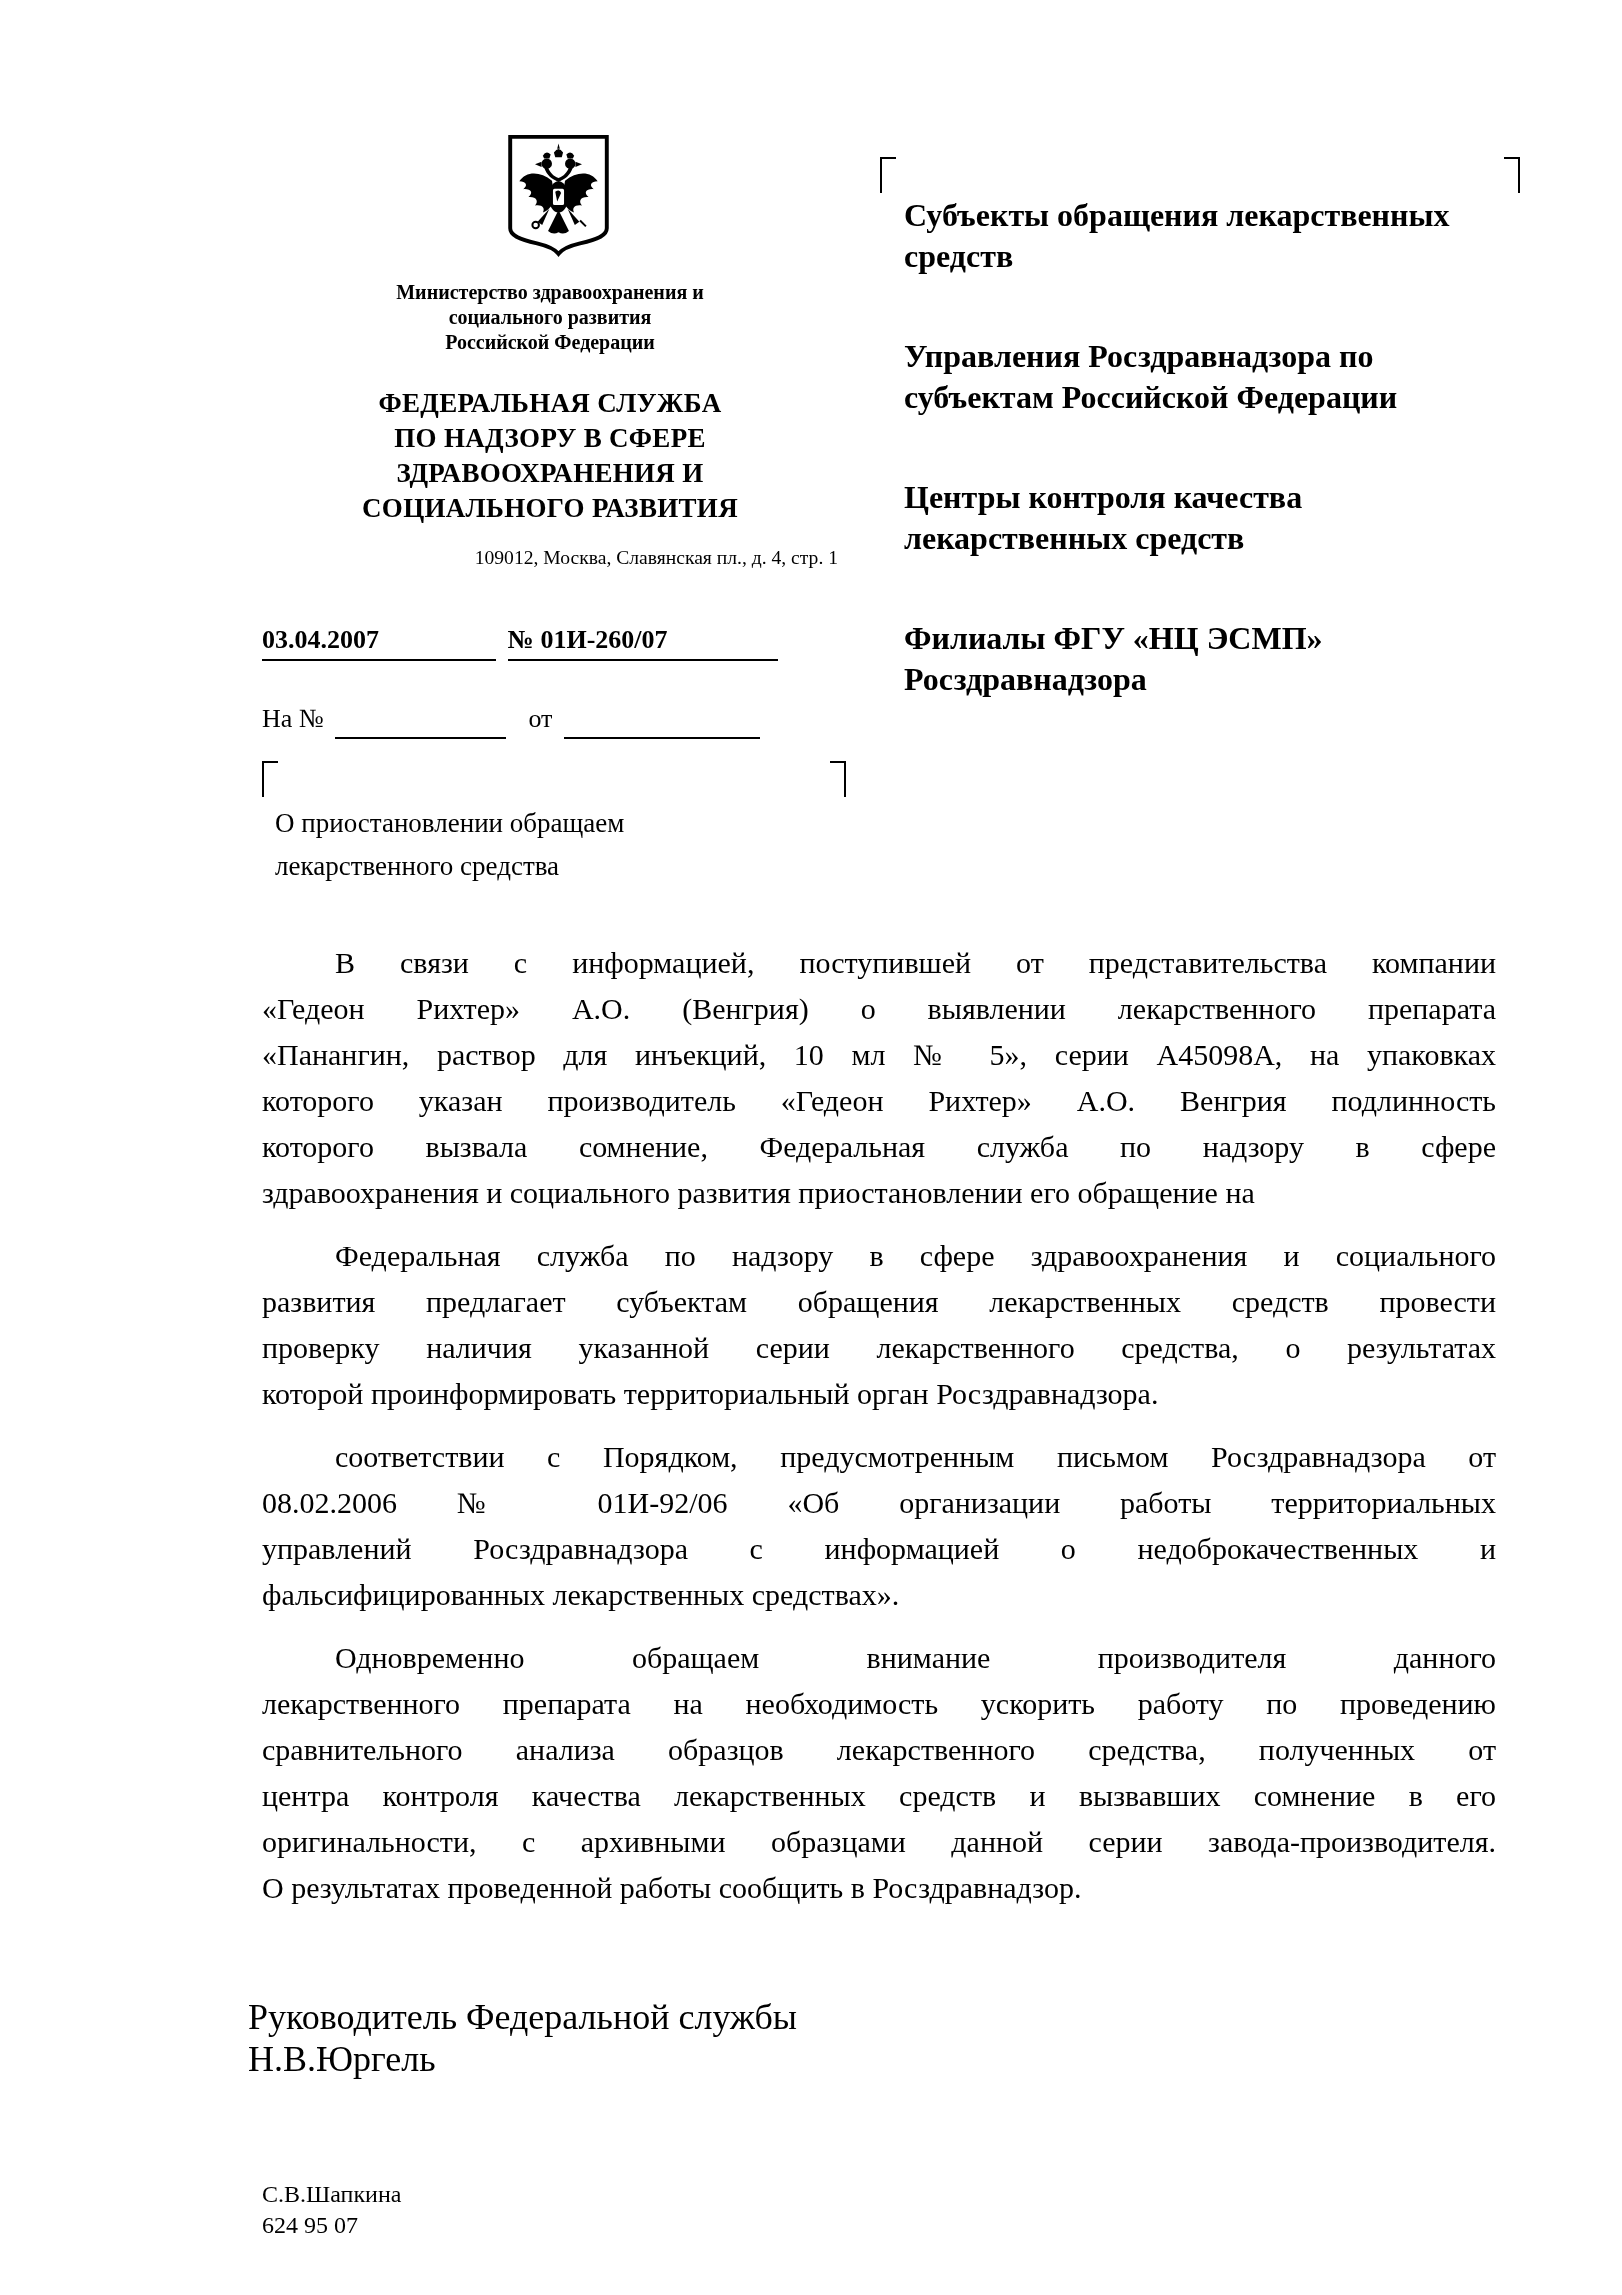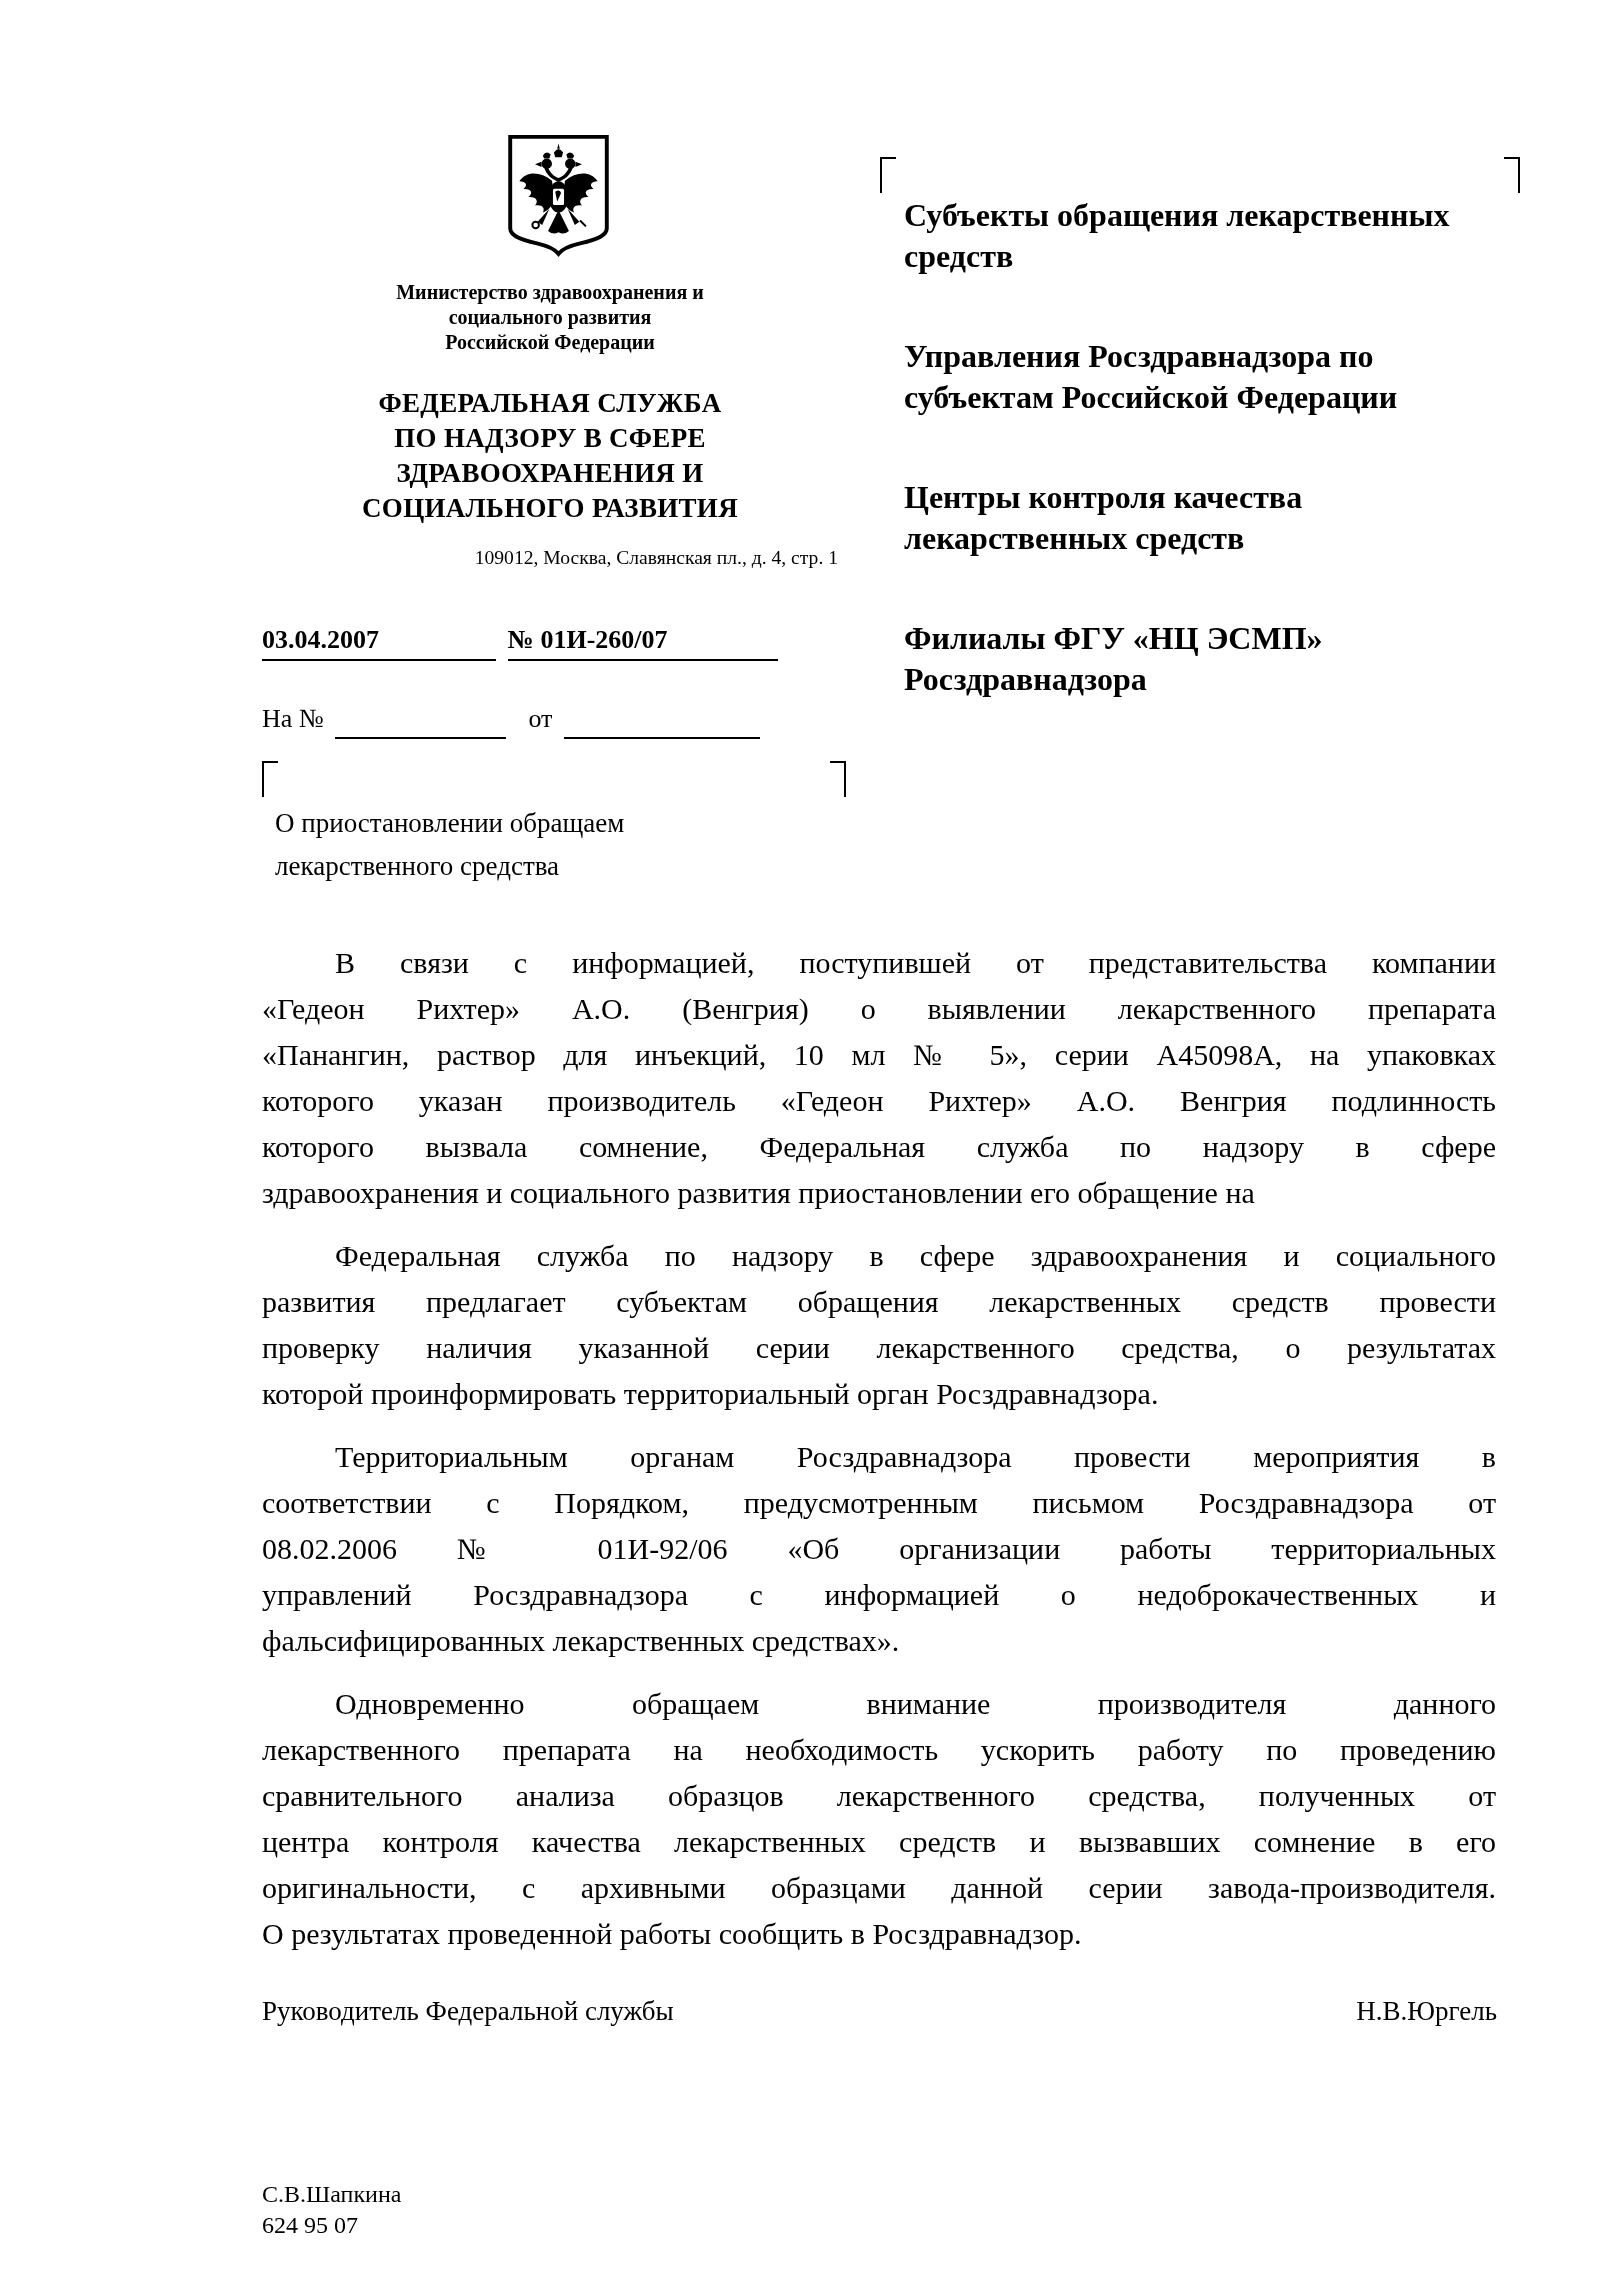--- a/index.html
+++ b/index.html
@@ -42,22 +42,22 @@
   
   .subject{position:absolute;left:275px;top:802px;width:563px;
     font-size:27px;line-height:43px;white-space:pre-line;}
   
   .body-text{position:absolute;left:262px;top:940px;width:1234px;font-size:30px;}
   .para{margin-bottom:17px;}
   .pline{line-height:46px;text-align:justify;text-align-last:justify;}
   .pline:first-child{padding-left:73px;}
   .para .pline:last-child{text-align-last:left;}
   
-  .sign-row{position:absolute;left:262px;top:1996px;width:1235px;
-    font-size:27px;display:flex;justify-content:space-between;}
+  .sign-row{position:absolute;left:248px;top:1996px;width:1235px;
+    font-size:36px;display:flex;justify-content:space-between;flex-direction:column;}
   .executor{position:absolute;left:262px;top:2179px;font-size:24px;line-height:31px;}
 </style>
 </head>
 <body>
 
 <div class="page">
 
   <div class="emblem">
     <svg viewBox="0 0 160 190" width="105" height="124" xmlns="http://www.w3.org/2000/svg">
       <path d="M6,6 H154 V146 C154,156 142,163 113,169 C96,173 86,177 80,185 C74,177 64,173 47,169 C18,163 6,156 6,146 Z" fill="none" stroke="#000" stroke-width="6"></path>
@@ -138,21 +138,20 @@
         <div class="pline">которого вызвала сомнение, Федеральная служба по надзору в сфере</div>
         <div class="pline">здравоохранения и социального развития приостановлении его обращение на</div>
       </div>
     <div class="para">
         <div class="pline">Федеральная служба по надзору в сфере здравоохранения и социального</div>
         <div class="pline">развития предлагает субъектам обращения лекарственных средств провести</div>
         <div class="pline">проверку наличия указанной серии лекарственного средства, о результатах</div>
         <div class="pline">которой проинформировать территориальный орган Росздравнадзора.</div>
       </div>
     <div class="para">
-        <div class="pline">Территориальным органам Росздравнадзора провести мероприятия в</div>
         <div class="pline">соответствии с Порядком, предусмотренным письмом Росздравнадзора от</div>
         <div class="pline">08.02.2006 № 01И-92/06 «Об организации работы территориальных</div>
         <div class="pline">управлений Росздравнадзора с информацией о недоброкачественных и</div>
         <div class="pline">фальсифицированных лекарственных средствах».</div>
       </div>
     <div class="para">
         <div class="pline">Одновременно обращаем внимание производителя данного</div>
         <div class="pline">лекарственного препарата на необходимость ускорить работу по проведению</div>
         <div class="pline">сравнительного анализа образцов лекарственного средства, полученных от</div>
         <div class="pline">центра контроля качества лекарственных средств и вызвавших сомнение в его</div>

